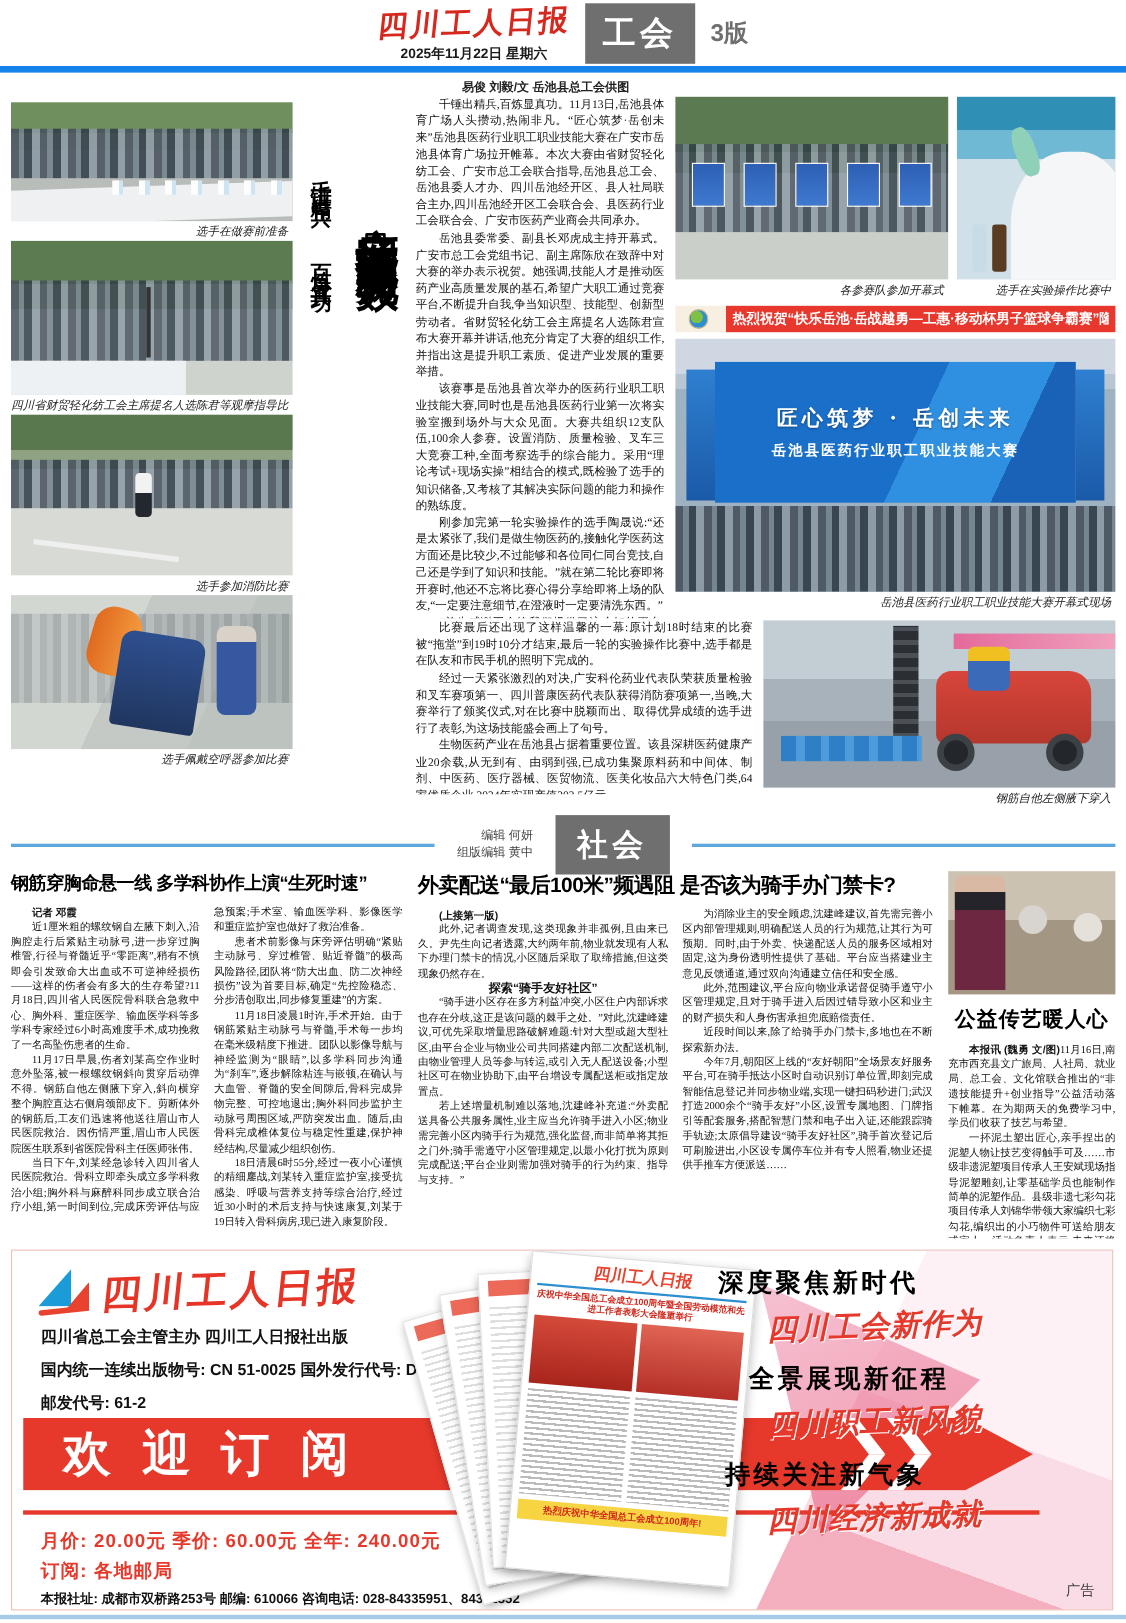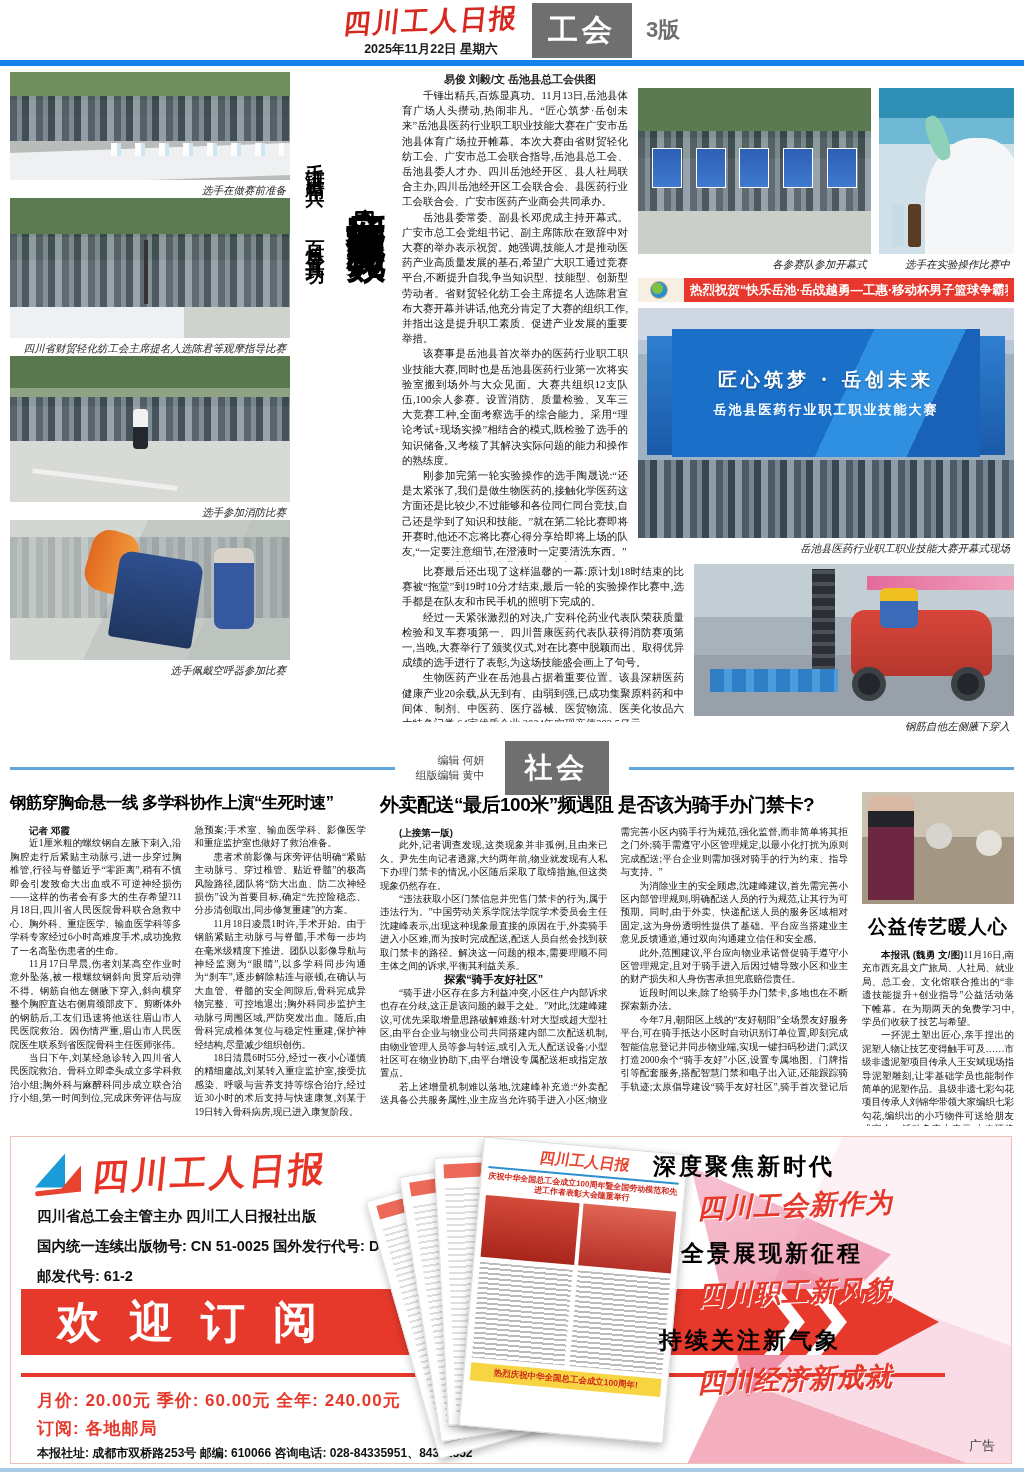--- a/index.html
+++ b/index.html
@@ -13,21 +13,21 @@
   .masthead { font-family: "DejaVu Serif", serif; font-weight: 900; font-size: 27px;
               color: #d6281e; transform: skewX(-8deg) rotate(-2deg); letter-spacing: 2px; }
   .issue-date { font-family: Liberation Sans, sans-serif; font-weight: bold; font-size: 12.5px; color: #1a1a1a; margin-top: 2px; }
   .sec-badge { background: #6f6f6f; color: #fff; font-family: "Liberation Sans", sans-serif;
                font-weight: bold; font-size: 30px; padding: 7px 16px; letter-spacing: 4px; }
   .page-no { font-family: "Liberation Sans", sans-serif; font-weight: bold; font-size: 22px; color: #6f6f6f; }
   .header-rule { position: absolute; top: 60px; left: 0; width: 100%; height: 6px; background: #1482e8; }
 
   
   .main { position: absolute; top: 72px; left: 10px; right: 10px; height: 668px; display: flex; gap: 8px; }
-  .photo-col { width: 280px; flex: none; }
+  .photo-col { width: 256px; flex: none; margin-top: 21px; }
   figure { position: relative; }
   .ph { position: relative; overflow: hidden; width: 100%; background: #dfe3de; }
   .cap { font-family: "DejaVu Serif", serif; font-style: italic; font-size: 10.5px; color: #222;
          text-align: right; padding: 3px 4px 0 0; height: 18px; line-height: 14px; }
   .crowd { position: absolute; left: 0; right: 0;
            background: repeating-linear-gradient(90deg,#46505c 0 7px,#70808c 7px 12px,#2e3a44 12px 19px,#8b99a4 19px 26px); }
 
   .ph-a { height: 108px; background: linear-gradient(180deg,#6f8f5e 0 26%,#a9b59b 26% 40%,#b9bdb9 40% 100%); }
   .ph-a .crowd { top: 22%; height: 42%; opacity: .85; }
   .ph-a .table { position: absolute; bottom: 0; left: 0; right: 0; height: 30%;
@@ -391,21 +391,20 @@
         <p>11月18日凌晨1时许,手术开始。由于钢筋紧贴主动脉弓与脊髓,手术每一步均在毫米级精度下推进。团队以影像导航与神经监测为“眼睛”,以多学科同步沟通为“刹车”,逐步解除粘连与嵌顿,在确认与大血管、脊髓的安全间隙后,骨科完成异物完整、可控地退出;胸外科同步监护主动脉弓周围区域,严防突发出血。随后,由骨科完成椎体复位与稳定性重建,保护神经结构,尽量减少组织创伤。</p>
         <p>18日清晨6时55分,经过一夜小心谨慎的精细鏖战,刘某转入重症监护室,接受抗感染、呼吸与营养支持等综合治疗,经过近30小时的术后支持与快速康复,刘某于19日转入骨科病房,现已进入康复阶段。</p>
       </div>
     </div>
 
     <div class="art-b">
       <h2>外卖配送“最后100米”频遇阻 是否该为骑手办门禁卡?</h2>
       <div class="cols2">
         <p class="continued">(上接第一版)</p>
         <p>此外,记者调查发现,这类现象并非孤例,且由来已久。尹先生向记者透露,大约两年前,物业就发现有人私下办理门禁卡的情况,小区随后采取了取缔措施,但这类现象仍然存在。</p>
-        <p>“违法获取小区门禁信息并兜售门禁卡的行为,属于违法行为。”中国劳动关系学院法学院学术委员会主任沈建峰表示,出现这种现象最直接的原因在于,外卖骑手进入小区难,而为按时完成配送,配送人员自然会找到获取门禁卡的路径。解决这一问题的根本,需要理顺不同主体之间的诉求,平衡其利益关系。</p>
         <p class="subhead">探索“骑手友好社区”</p>
         <p>“骑手进小区存在多方利益冲突,小区住户内部诉求也存在分歧,这正是该问题的棘手之处。”对此,沈建峰建议,可优先采取增量思路破解难题:针对大型或超大型社区,由平台企业与物业公司共同搭建内部二次配送机制,由物业管理人员等参与转运,或引入无人配送设备;小型社区可在物业协助下,由平台增设专属配送柜或指定放置点。</p>
         <p>若上述增量机制难以落地,沈建峰补充道:“外卖配送具备公共服务属性,业主应当允许骑手进入小区;物业需完善小区内骑手行为规范,强化监督,而非简单将其拒之门外;骑手需遵守小区管理规定,以最小化打扰为原则完成配送;平台企业则需加强对骑手的行为约束、指导与支持。”</p>
         <p>为消除业主的安全顾虑,沈建峰建议,首先需完善小区内部管理规则,明确配送人员的行为规范,让其行为可预期。同时,由于外卖、快递配送人员的服务区域相对固定,这为身份透明性提供了基础。平台应当搭建业主意见反馈通道,通过双向沟通建立信任和安全感。</p>
         <p>此外,范围建议,平台应向物业承诺督促骑手遵守小区管理规定,且对于骑手进入后因过错导致小区和业主的财产损失和人身伤害承担兜底赔偿责任。</p>
         <p>近段时间以来,除了给骑手办门禁卡,多地也在不断探索新办法。</p>
         <p>今年7月,朝阳区上线的“友好朝阳”全场景友好服务平台,可在骑手抵达小区时自动识别订单位置,即刻完成智能信息登记并同步物业端,实现一键扫码秒进门;武汉打造2000余个“骑手友好”小区,设置专属地图、门牌指引等配套服务,搭配智慧门禁和电子出入证,还能跟踪骑手轨迹;太原倡导建设“骑手友好社区”,骑手首次登记后可刷脸进出,小区设专属停车位并有专人照看,物业还提供手推车方便派送……</p>
 
       </div>
     </div>

